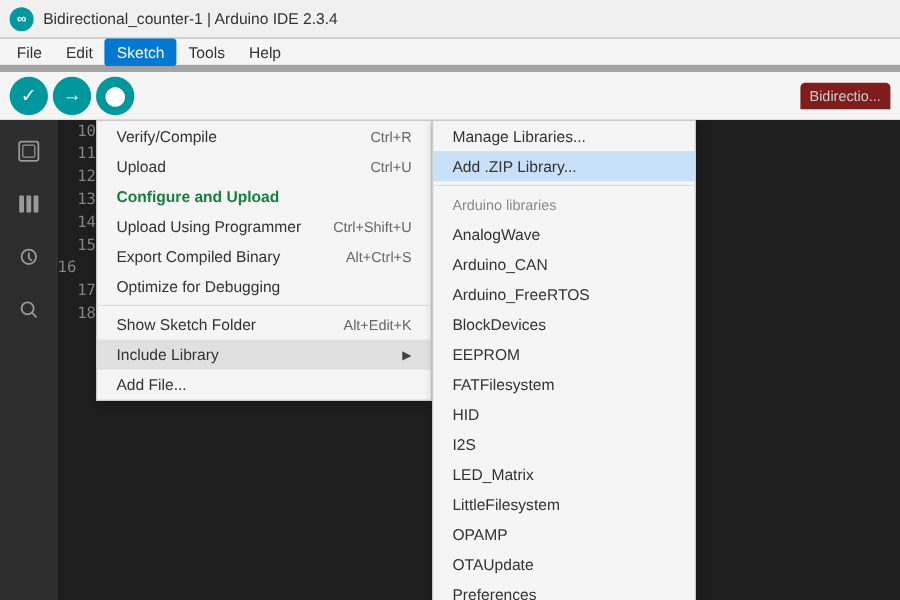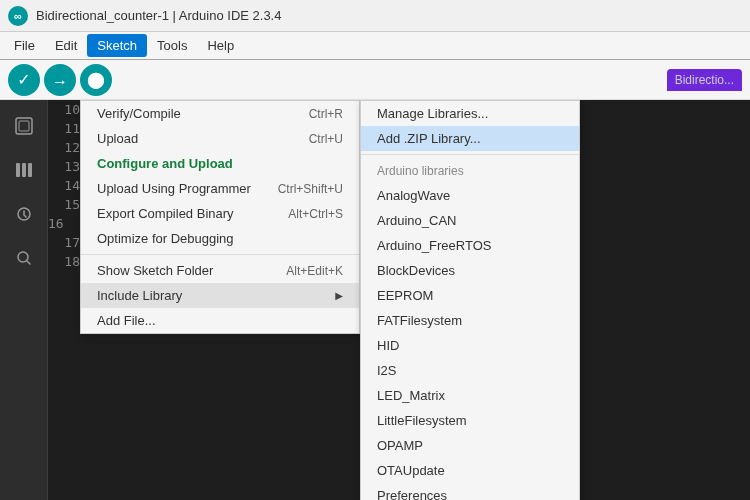--- a/index.html
+++ b/index.html
@@ -24,21 +24,21 @@
       border-bottom: 1px solid #ccc;
     }
 
     
     #menu-bar {
       display: flex;
       align-items: center;
       background: #f5f5f5;
       height: 28px;
       padding: 0 4px;
-      border-bottom: 1px solid #a3a3a3;
+      border-bottom: 6px solid #a3a3a3;
     }
     .menu-item {
       padding: 4px 10px;
       cursor: pointer;
       color: #333;
       font-size: 13px;
       border-radius: 3px;
     }
     .menu-item.active { background: #0078d4; color: white; }
 
@@ -180,21 +180,21 @@
   <div class="menu-item active">Sketch</div>
   <div class="menu-item">Tools</div>
   <div class="menu-item">Help</div>
 </div>
 
 <div id="toolbar">
   <div style="width:32px;height:32px;background:#00979d;border-radius:50%;display:flex;align-items:center;justify-content:center;color:white;font-size:16px;cursor:pointer;">✓</div>
   <div style="width:32px;height:32px;background:#00979d;border-radius:50%;display:flex;align-items:center;justify-content:center;color:white;font-size:16px;cursor:pointer;">→</div>
   <div style="width:32px;height:32px;background:#00979d;border-radius:50%;display:flex;align-items:center;justify-content:center;color:white;font-size:16px;cursor:pointer;">⬤</div>
   <div style="flex:1;"></div>
-  <div style="color:#ccc;font-size:12px;padding:4px 8px;background:#6d28d9;border-radius:4px 4px 0 0;">Bidirectio...</div>
+  <div style="color:#ccc;font-size:12px;padding:4px 8px;background:#7f1d1d;border-radius:4px 4px 0 0;">Bidirectio...</div>
 </div>
 
 <div id="main">
 
   <div id="sidebar">
     <div class="sidebar-icon" title="Boards">
       <svg width="20" height="20" viewBox="0 0 20 20" fill="none">
           <rect x="2" y="2" width="16" height="16" rx="2" stroke="#999" stroke-width="1.5"></rect>
           <rect x="5" y="5" width="10" height="10" rx="1" stroke="#999" stroke-width="1"></rect>
         </svg>

